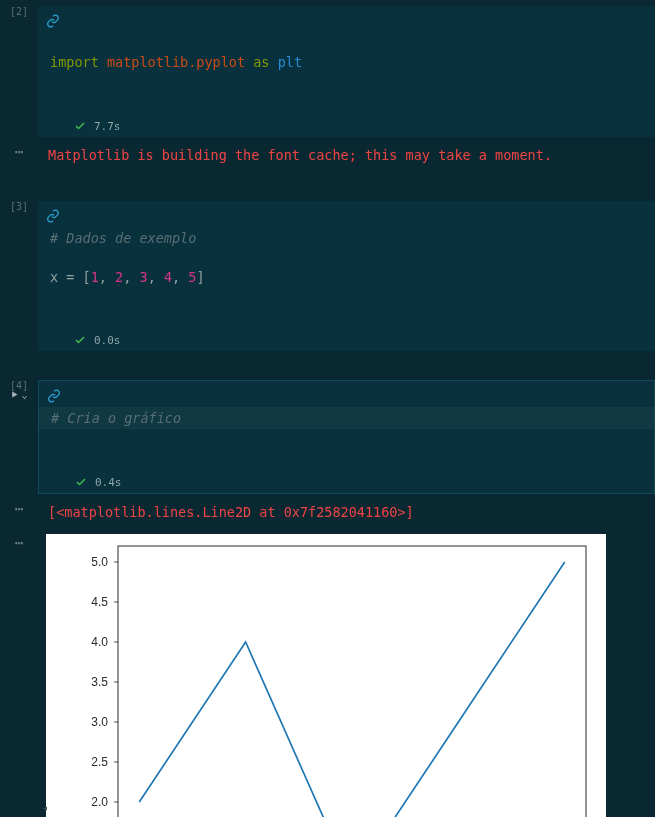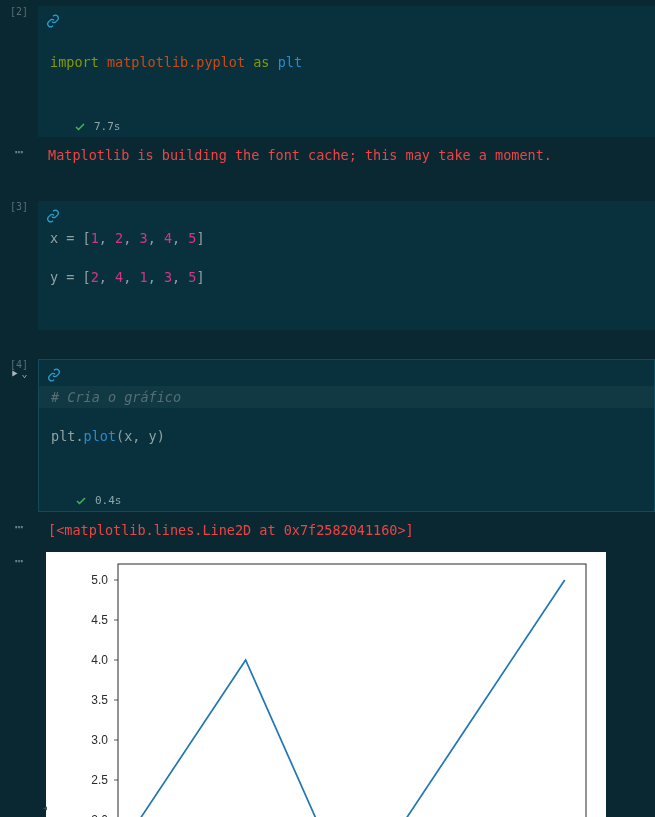--- a/index.html
+++ b/index.html
@@ -81,21 +81,21 @@
     font-family: 'Consolas','Menlo',monospace;
     font-size: 13.5px;
     line-height: 1.45;
     white-space: pre;
   }
   .code-line { display: block; }
   .status-line {
     margin-left: 24px;
     margin-top: 8px;
     display: flex;
-    align-items: flex-end;
+    align-items: flex-start;
     gap: 8px;
     font-size: 11px;
     color: #8fa6ab;
   }
   .check-icon { color: #3fb950; display:inline-flex; }
   .check-icon svg { width: 12px; height: 12px; }
   .output-text {
     padding: 6px 8px 6px 10px;
     font-size: 13.5px;
     color: #ef4444;
@@ -188,22 +188,30 @@
     </div>
     <div class="cell-body">
       <div class="code-block">
         <span class="link-icon">
           <svg viewBox="0 0 24 24" fill="none" stroke="currentColor" stroke-width="2.2">
               <path d="M10 13a5 5 0 0 0 7 0l3-3a5 5 0 0 0-7-7l-1 1"></path>
               <path d="M14 11a5 5 0 0 0-7 0l-3 3a5 5 0 0 0 7 7l1-1"></path>
             </svg>
         </span>
         <div class="code-lines">
+<span class="code-line"><span class="cm"># Dados de exemplo</span></span>
 <span class="code-line"><span class="var">x</span><span class="op"> = </span><span class="pun">[</span><span class="num">1</span><span class="pun">, </span><span class="num">2</span><span class="pun">, </span><span class="num">3</span><span class="pun">, </span><span class="num">4</span><span class="pun">, </span><span class="num">5</span><span class="pun">]</span></span>
-<span class="code-line"><span class="var">y</span><span class="op"> = </span><span class="pun">[</span><span class="num">2</span><span class="pun">, </span><span class="num">4</span><span class="pun">, </span><span class="num">1</span><span class="pun">, </span><span class="num">3</span><span class="pun">, </span><span class="num">5</span><span class="pun">]</span></span>
+        </div>
+        <div class="status-line">
+          <span class="check-icon">
+            <svg viewBox="0 0 24 24" fill="none" stroke="currentColor" stroke-width="3">
+                <polyline points="4 12 9 17 20 6"></polyline>
+              </svg>
+          </span>
+          <span>0.0s</span>
         </div>
       </div>
     </div>
   </div>
 
   <div class="spacer"></div>
 
   <div class="cell-row">
     <div class="gutter" style="padding-top:8px;">
       <span class="run-icon">
@@ -224,21 +232,20 @@
     <div class="cell-body">
       <div class="code-block highlighted-line" style="border:1px solid #104a5c;padding-left:12px;">
         <span class="link-icon">
           <svg viewBox="0 0 24 24" fill="none" stroke="currentColor" stroke-width="2.2">
               <path d="M10 13a5 5 0 0 0 7 0l3-3a5 5 0 0 0-7-7l-1 1"></path>
               <path d="M14 11a5 5 0 0 0-7 0l-3 3a5 5 0 0 0 7 7l1-1"></path>
             </svg>
         </span>
         <div class="code-lines">
 <span class="code-line"><span class="cm"># Cria o gráfico</span></span>
-<span class="code-line"><span class="var">plt</span><span class="pun">.</span><span class="fn">plot</span><span class="pun">(</span><span class="var">x</span><span class="pun">, </span><span class="var">y</span><span class="pun">)</span></span>
         </div>
         <div class="status-line">
           <span class="check-icon">
             <svg viewBox="0 0 24 24" fill="none" stroke="currentColor" stroke-width="3">
                 <polyline points="4 12 9 17 20 6"></polyline>
               </svg>
           </span>
           <span>0.4s</span>
         </div>
       </div>

